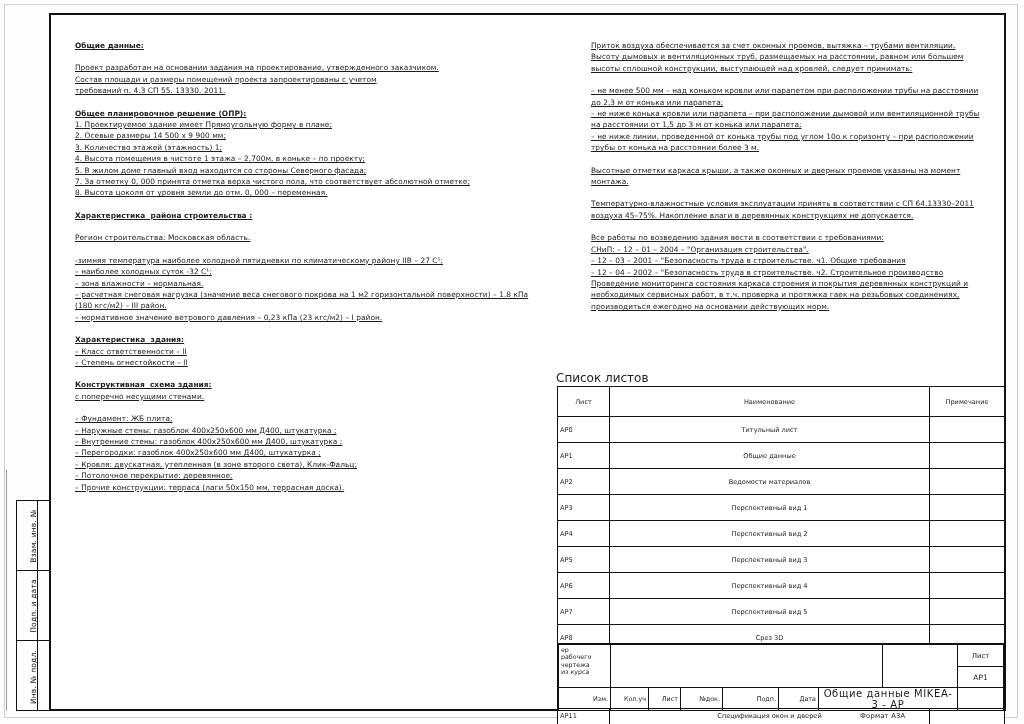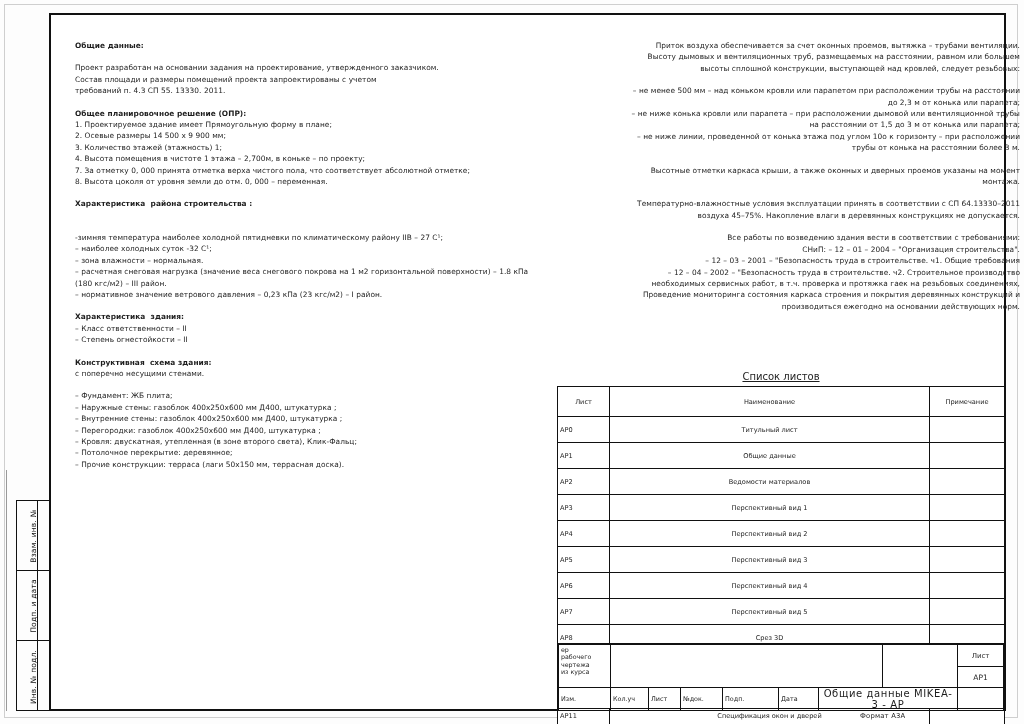--- a/index.html
+++ b/index.html
@@ -87,35 +87,34 @@
 
   
   .text-col {
     position: absolute;
     font-size: 7.4px;
     line-height: 11.4px;
     color: #1d1d1d;
     letter-spacing: 0.05px;
   }
   #col-left  { left: 75px;  top: 40px; width: 470px; }
-  #col-right { left: 628px; top: 40px; width: 392px; text-align: right; }
+  #col-right { left: 591px; top: 40px; width: 392px; }
   .spacer-md { height: 11px; }
   .heading { font-weight: bold; }
-  .line { white-space: pre-wrap; }
+  .line { white-space: pre-wrap; text-decoration: underline; }
 
   
   #sheet-list-title {
     position: absolute;
     left: 556px;
     top: 371px;
     width: 450px;
-    text-align: center;
-    font-size: 10px;
-    color: #1d1d1d;
-    text-decoration: underline;
+    text-align: left;
+    font-size: 12px;
+    color: #1d1d1d;
   }
   #sheet-table {
     position: absolute;
     left: 557px;
     top: 386px;
     width: 448px;
     border-collapse: collapse;
     font-size: 6.6px;
     color: #1d1d1d;
     table-layout: fixed;
@@ -166,21 +165,21 @@
     vertical-align: middle;
     overflow: hidden;
   }
   .tb-left-label {
     font-size: 6.3px;
     line-height: 7.4px;
     text-align: left;
     vertical-align: top !important;
     padding-top: 1px !important;
   }
-  .tb-col-head { text-align: left; margin-top: 39px; }
+  .tb-col-head { text-align: right; margin-top: 39px; }
   .tb-maintitle {
     text-align: center;
     font-size: 10px;
     letter-spacing: 0.6px;
     color: #1d1d1d;
   }
   .tb-sheetword { text-align: center; font-size: 7px; }
   .tb-sheetnum  { text-align: center; font-size: 7.5px; }
 
   #format-label {
@@ -222,25 +221,27 @@
       <div class="spacer-md"></div>
       <div class="line">Проект разработан на основании задания на проектирование, утвержденного заказчиком.</div>
       <div class="line">Состав площади и размеры помещений проекта запроектированы с учетом</div>
       <div class="line">требований п. 4.3 СП 55. 13330. 2011.</div>
       <div class="spacer-md"></div>
       <div class="line heading">Общее планировочное решение (ОПР):</div>
       <div class="line">1. Проектируемое здание имеет Прямоугольную форму в плане;</div>
       <div class="line">2. Осевые размеры 14 500 х 9 900 мм;</div>
       <div class="line">3. Количество этажей (этажность) 1;</div>
       <div class="line">4. Высота помещения в чистоте 1 этажа – 2,700м, в коньке – по проекту;</div>
+      <div class="line">5. В жилом доме главный вход находится со стороны Северного фасада;</div>
       <div class="line">7. За отметку 0, 000 принята отметка верха чистого пола, что соответствует абсолютной отметке;</div>
       <div class="line">8. Высота цоколя от уровня земли до отм. 0, 000 – переменная.</div>
       <div class="spacer-md"></div>
       <div class="line heading">Характеристика  района строительства :</div>
       <div class="spacer-md"></div>
+      <div class="line">Регион строительства: Московская область.</div>
       <div class="spacer-md"></div>
       <div class="line">-зимняя температура наиболее холодной пятидневки по климатическому району IIВ – 27 С¹;</div>
       <div class="line">– наиболее холодных суток -32 С¹;</div>
       <div class="line">– зона влажности – нормальная.</div>
       <div class="line">– расчетная снеговая нагрузка (значение веса снегового покрова на 1 м2 горизонтальной поверхности) – 1.8 кПа</div>
       <div class="line">(180 кгс/м2) – III район.</div>
       <div class="line">– нормативное значение ветрового давления – 0,23 кПа (23 кгс/м2) – I район.</div>
       <div class="spacer-md"></div>
       <div class="line heading">Характеристика  здания:</div>
       <div class="line">– Класс ответственности – II</div>
@@ -254,41 +255,41 @@
       <div class="line">– Внутренние стены: газоблок 400х250х600 мм Д400, штукатурка ;</div>
       <div class="line">– Перегородки: газоблок 400х250х600 мм Д400, штукатурка ;</div>
       <div class="line">– Кровля: двускатная, утепленная (в зоне второго света), Клик-Фальц;</div>
       <div class="line">– Потолочное перекрытие: деревянное;</div>
       <div class="line">– Прочие конструкции: терраса (лаги 50х150 мм, террасная доска).</div>
     </div>
 
   <div id="col-right" class="text-col">
       <div class="line">Приток воздуха обеспечивается за счет оконных проемов, вытяжка – трубами вентиляции.</div>
       <div class="line">Высоту дымовых и вентиляционных труб, размещаемых на расстоянии, равном или большем</div>
-      <div class="line">высоты сплошной конструкции, выступающей над кровлей, следует резьбовых:</div>
+      <div class="line">высоты сплошной конструкции, выступающей над кровлей, следует принимать:</div>
       <div class="spacer-md"></div>
       <div class="line">– не менее 500 мм – над коньком кровли или парапетом при расположении трубы на расстоянии</div>
       <div class="line">до 2,3 м от конька или парапета;</div>
       <div class="line">– не ниже конька кровли или парапета – при расположении дымовой или вентиляционной трубы</div>
       <div class="line">на расстоянии от 1,5 до 3 м от конька или парапета;</div>
-      <div class="line">– не ниже линии, проведенной от конька этажа под углом 10о к горизонту – при расположении</div>
+      <div class="line">– не ниже линии, проведенной от конька трубы под углом 10о к горизонту – при расположении</div>
       <div class="line">трубы от конька на расстоянии более 3 м.</div>
       <div class="spacer-md"></div>
       <div class="line">Высотные отметки каркаса крыши, а также оконных и дверных проемов указаны на момент</div>
       <div class="line">монтажа.</div>
       <div class="spacer-md"></div>
       <div class="line">Температурно-влажностные условия эксплуатации принять в соответствии с СП 64.13330–2011</div>
       <div class="line">воздуха 45–75%. Накопление влаги в деревянных конструкциях не допускается.</div>
       <div class="spacer-md"></div>
       <div class="line">Все работы по возведению здания вести в соответствии с требованиями:</div>
       <div class="line">СНиП: – 12 – 01 – 2004 – "Организация строительства".</div>
       <div class="line">– 12 – 03 – 2001 – "Безопасность труда в строительстве. ч1. Общие требования</div>
       <div class="line">– 12 – 04 – 2002 – "Безопасность труда в строительстве. ч2. Строительное производство</div>
+      <div class="line">Проведение мониторинга состояния каркаса строения и покрытия деревянных конструкций и</div>
       <div class="line">необходимых сервисных работ, в т.ч. проверка и протяжка гаек на резьбовых соединениях,</div>
-      <div class="line">Проведение мониторинга состояния каркаса строения и покрытия деревянных конструкций и</div>
       <div class="line">производиться ежегодно на основании действующих норм.</div>
     </div>
 
   <div id="sheet-list-title">Список листов</div>
 
   <table id="sheet-table">
     <thead>
       <tr>
         <th class="c-sheet">Лист</th>
         <th class="c-name">Наименование</th>

